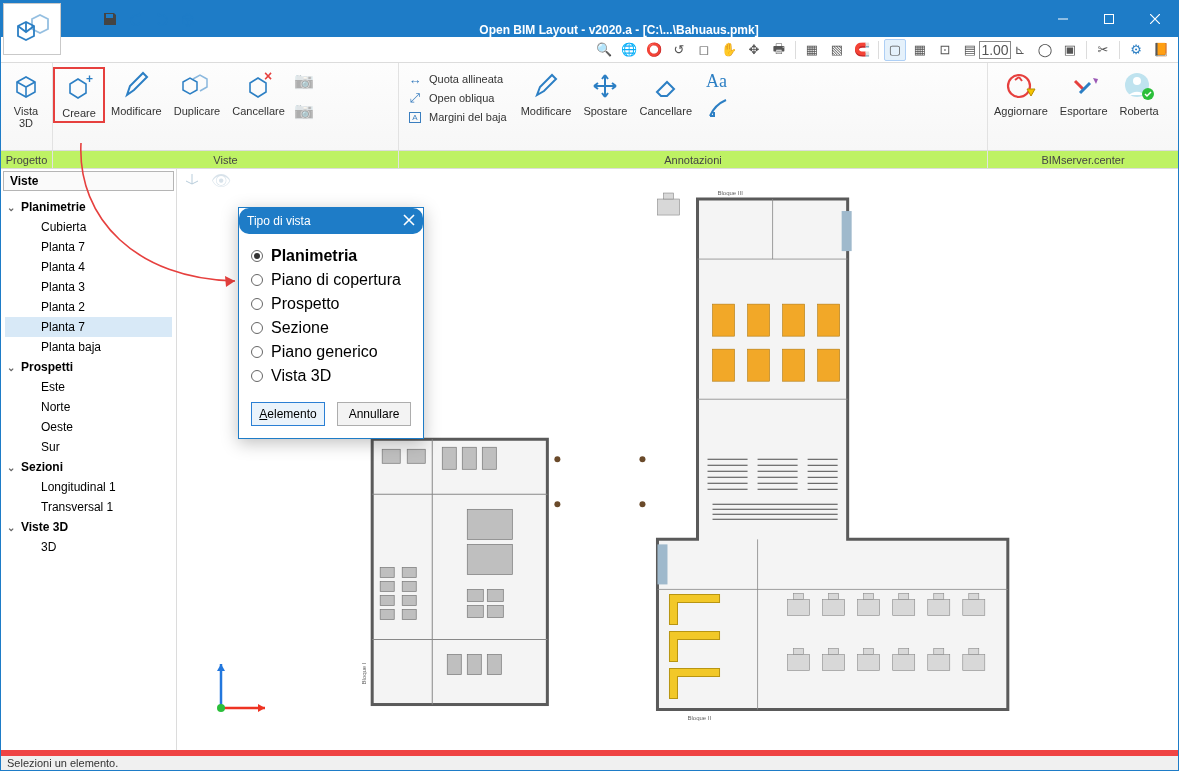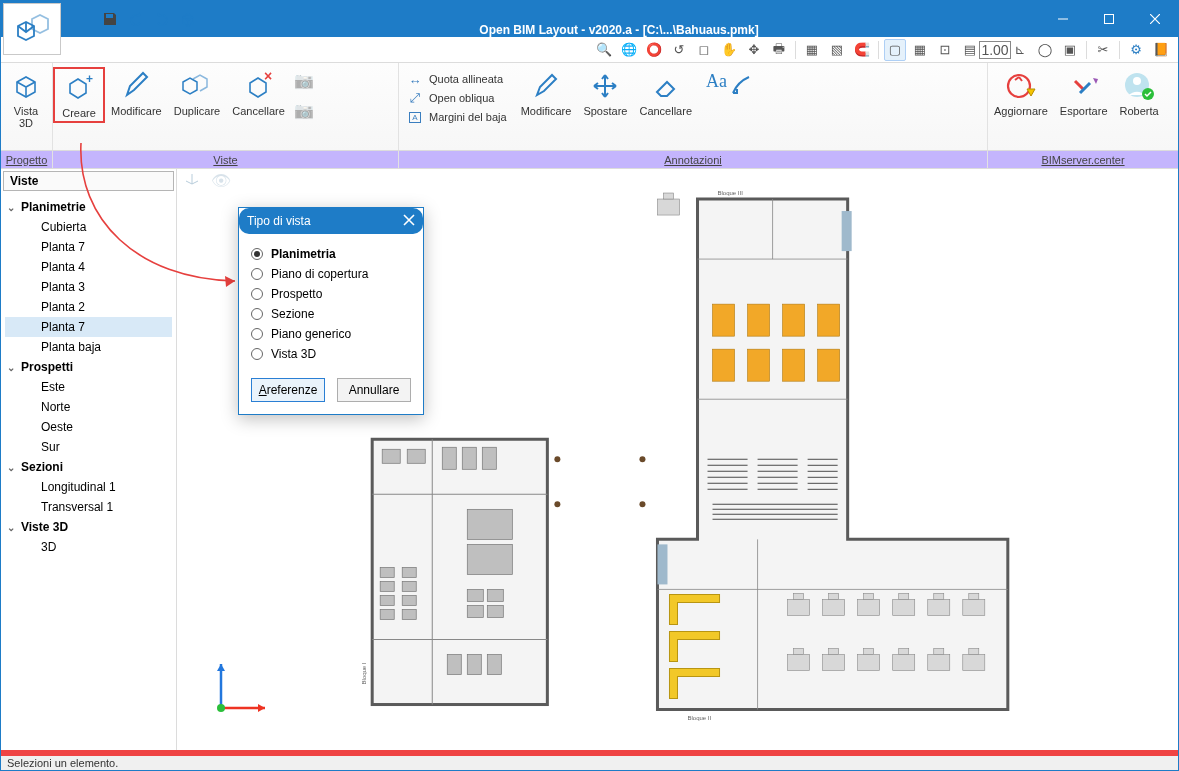--- a/index.html
+++ b/index.html
@@ -25,41 +25,41 @@
   .ribbon-group { border-right: 1px solid #e2e2e2; display:flex; flex-direction:column; }
   .ribbon-group .btns { flex:1; display:flex; align-items:flex-start; padding-top:4px;}
   .rbtn { display:flex; flex-direction:column; align-items:center; justify-content:flex-start; padding:2px 6px; font-size:11px; color:#333; text-align:center; min-width:50px; gap:2px; }
   .rbtn .ic { width:36px; height:34px; display:flex; align-items:center; justify-content:center; font-size:24px; }
   .rbtn.highlighted { border:2px solid #e6403e; }
   .vlist { display:flex; flex-direction:column; padding:4px 8px; gap:3px; font-size:11px; color:#333; }
   .vlist .ln { display:flex; align-items:center; gap:6px; }
   .vlist .ic2 { width:16px; height:16px; display:flex; align-items:center; justify-content:center; color:#3a7ebf; font-size:13px;}
 
   
-  .groupbar { height: 18px; background:#c4b5fd; border-bottom:1px solid #dcdcdc; display:flex; font-size:11px; color:#444;text-decoration:underline;}
+  .groupbar { height: 18px; background:#bef264; border-bottom:1px solid #dcdcdc; display:flex; font-size:11px; color:#444;}
   .groupbar .gl { text-align:center; border-right:1px solid #e2e2e2; display:flex; align-items:center; justify-content:center;}
 
   
   .main { display:flex; height: calc(771px - 30px - 26px - 88px - 18px - 20px); }
   .sidebar { width: 176px; border-right:1px solid #dcdcdc; font-size:12px; background:#fff;}
   .sb-head { border:1px solid #b5b5b5; margin:2px; padding:2px 6px; font-weight:700; background:#fafafa;}
   .tree { padding:4px 4px; }
   .tree .grp { font-weight:700; padding:3px 2px; display:flex; align-items:center; gap:4px;}
   .tree .leaf { padding:3px 2px 3px 36px; }
   .tree .leaf.sel { background:#d8e9f7; }
   .tree .chev { font-size:10px; color:#666; width:10px; display:inline-block;}
 
   .canvas { flex:1; position:relative; background:#fff; }
   .viewbar { height:22px; display:flex; align-items:center; gap:10px; padding-left:6px; color:#9fb9cc; }
   .plan-svg { position:absolute; inset:0; }
 
   
   .dialog { position:absolute; left:237px; top:206px; width:186px; background:#fff; border:1px solid #1e7cc7; box-shadow:0 4px 16px rgba(0,0,0,.25); z-index:100;}
   .dialog .dlg-title { height:26px; background:#1e7cc7; color:#fff; display:flex; align-items:center; padding:0 8px; font-size:12px; justify-content:space-between;border-radius:10px;}
-  .dialog .dlg-body { padding:10px 12px 6px 12px; font-size:12px; }
+  .dialog .dlg-body { padding:10px 12px 6px 12px; font-size:16px; }
   .dialog .opt { display:flex; align-items:center; gap:8px; padding:3px 0;}
   .dialog .radio { width:12px; height:12px; border:1px solid #666; border-radius:50%; display:flex; align-items:center; justify-content:center;}
   .dialog .radio.sel::after { content:""; width:6px; height:6px; background:#333; border-radius:50%; }
   .dialog .dlg-foot { display:flex; gap:12px; padding:8px 12px 12px; }
   .dialog .dlg-foot button { flex:1; font-size:12px; padding:4px 6px; border:1px solid #adadad; background:#f3f3f3;}
   .dialog .dlg-foot button.primary { border:1px solid #2a7fd4; background:#eaf3fb;}
 
   
   .statusbar { height:20px; background:#f0f0f0; border-top:6px solid #ef4444; font-size:11px; color:#333; display:flex; align-items:center; padding:0 6px; position:absolute; bottom:0; left:0; right:0;}
 
@@ -270,21 +270,21 @@
         <span>Spostare</span>
       </div>
       <div class="rbtn">
         <span class="ic blue">
           <svg width="28" height="28" viewBox="0 0 28 28">
               <path fill="none" stroke="#2c7fc4" stroke-width="2" d="M5 20l10-10 7 7-7 7H9z"></path>
             </svg>
         </span>
         <span>Cancellare</span>
       </div>
-      <div style="display:flex;flex-direction:row;gap:2px;padding:4px 8px;">
+      <div style="display:flex;flex-direction:column;gap:2px;padding:4px 8px;">
         <span style="font-size:18px;color:#2c7fc4;font-family:serif;">Aa</span>
         <span>
           <svg width="26" height="26" viewBox="0 0 26 26">
               <path fill="none" stroke="#2c7fc4" stroke-width="2" d="M4 22c3-7 9-13 16-16M4 22l4 0 0-4"></path>
             </svg>
         </span>
       </div>
     </div>
   </div>
 
@@ -551,20 +551,20 @@
       <div class="opt">
         <span class="radio"></span>
         <span>Piano generico</span>
       </div>
       <div class="opt">
         <span class="radio"></span>
         <span>Vista 3D</span>
       </div>
     </div>
   <div class="dlg-foot">
-    <button class="primary"><span style="text-decoration:underline;">A</span><span id="accept-rest">referenze</span></button>
+    <button class="primary"><span style="text-decoration:underline;">A</span><span id="accept-rest">elemento</span></button>
     <button>Annullare</button>
   </div>
 </div>
 
 <div class="statusbar">
   <span>Selezioni un elemento.</span>
 </div>
 
 </body></html>

